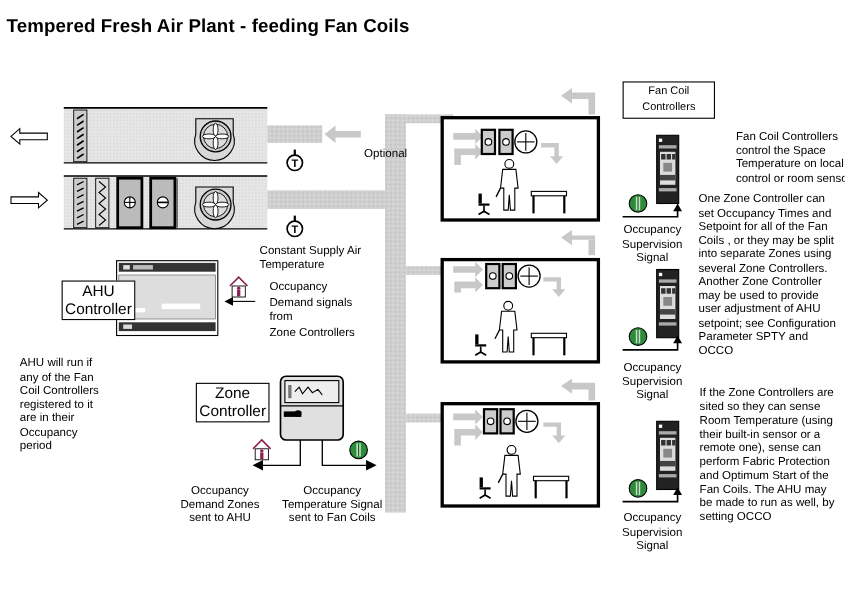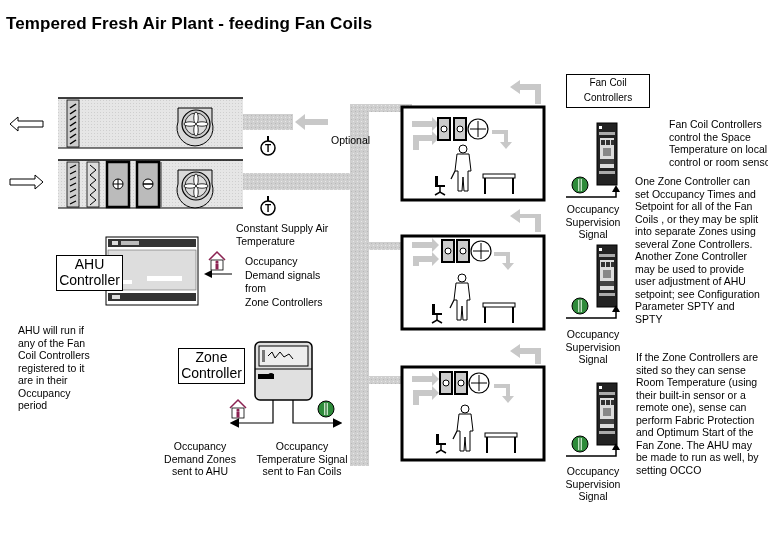--- a/index.html
+++ b/index.html
@@ -324,27 +324,27 @@
   <div>set Occupancy Times and</div>
   <div>Setpoint for all of the Fan</div>
   <div>Coils , or they may be split</div>
   <div>into separate Zones using</div>
   <div>several Zone Controllers.</div>
   <div>Another Zone Controller</div>
   <div>may be used to provide</div>
   <div>user adjustment of AHU</div>
   <div>setpoint; see Configuration</div>
   <div>Parameter SPTY and</div>
-  <div>SPTY</div>
+  <div>OCCO</div>
 </div>
 
 <div class="abs txt" style="left:636px; top:351px;">
   <div>If the Zone Controllers are</div>
   <div>sited so they can sense</div>
   <div>Room Temperature (using</div>
   <div>their built-in sensor or a</div>
   <div>remote one), sense  can</div>
   <div>perform Fabric Protection</div>
   <div>and Optimum Start of the</div>
-  <div>Fan Zone. The AHU may</div>
+  <div>Fan Coils. The AHU may</div>
   <div>be made to run as well, by</div>
   <div>setting OCCO</div>
 </div>
 
 </body></html>

